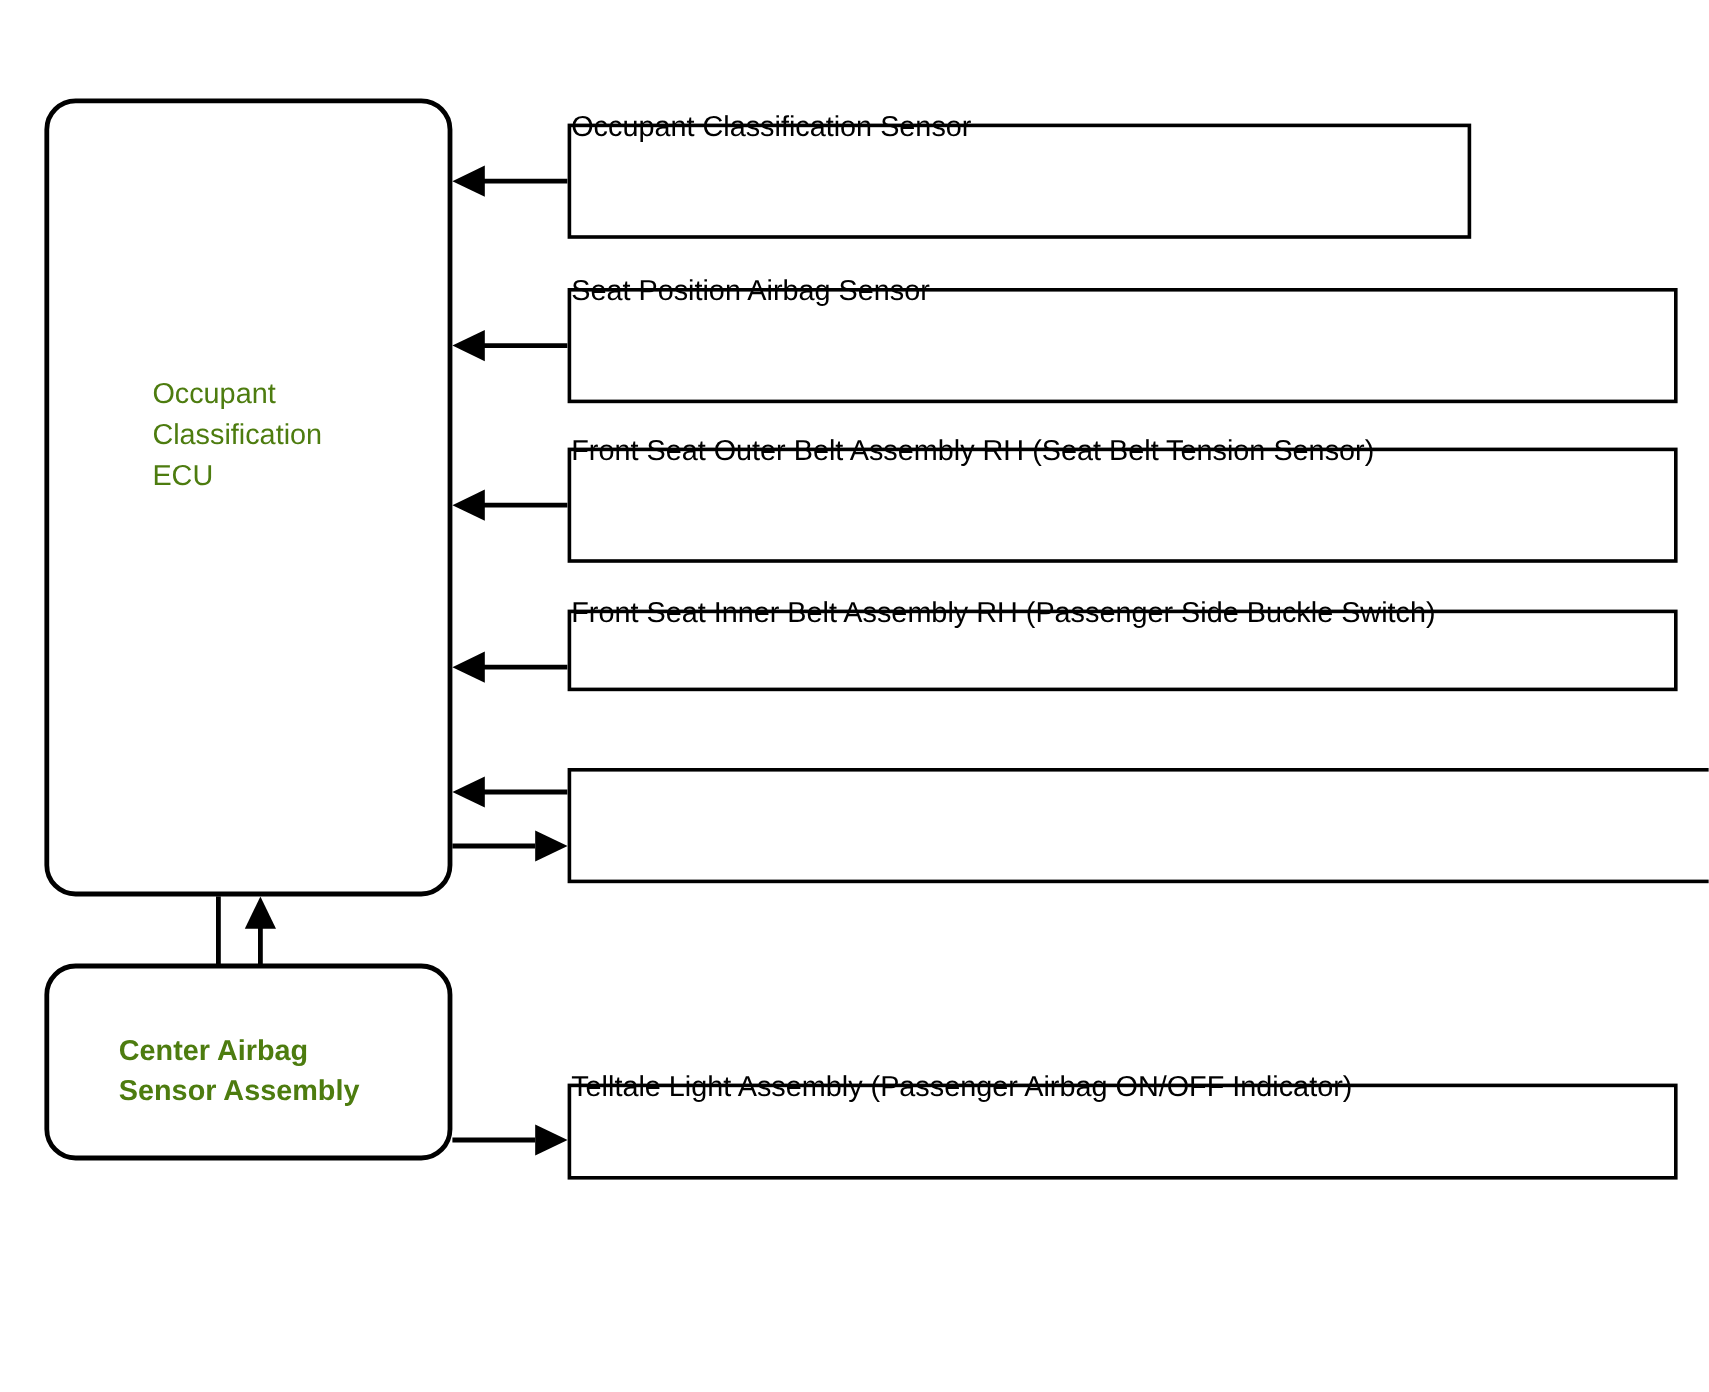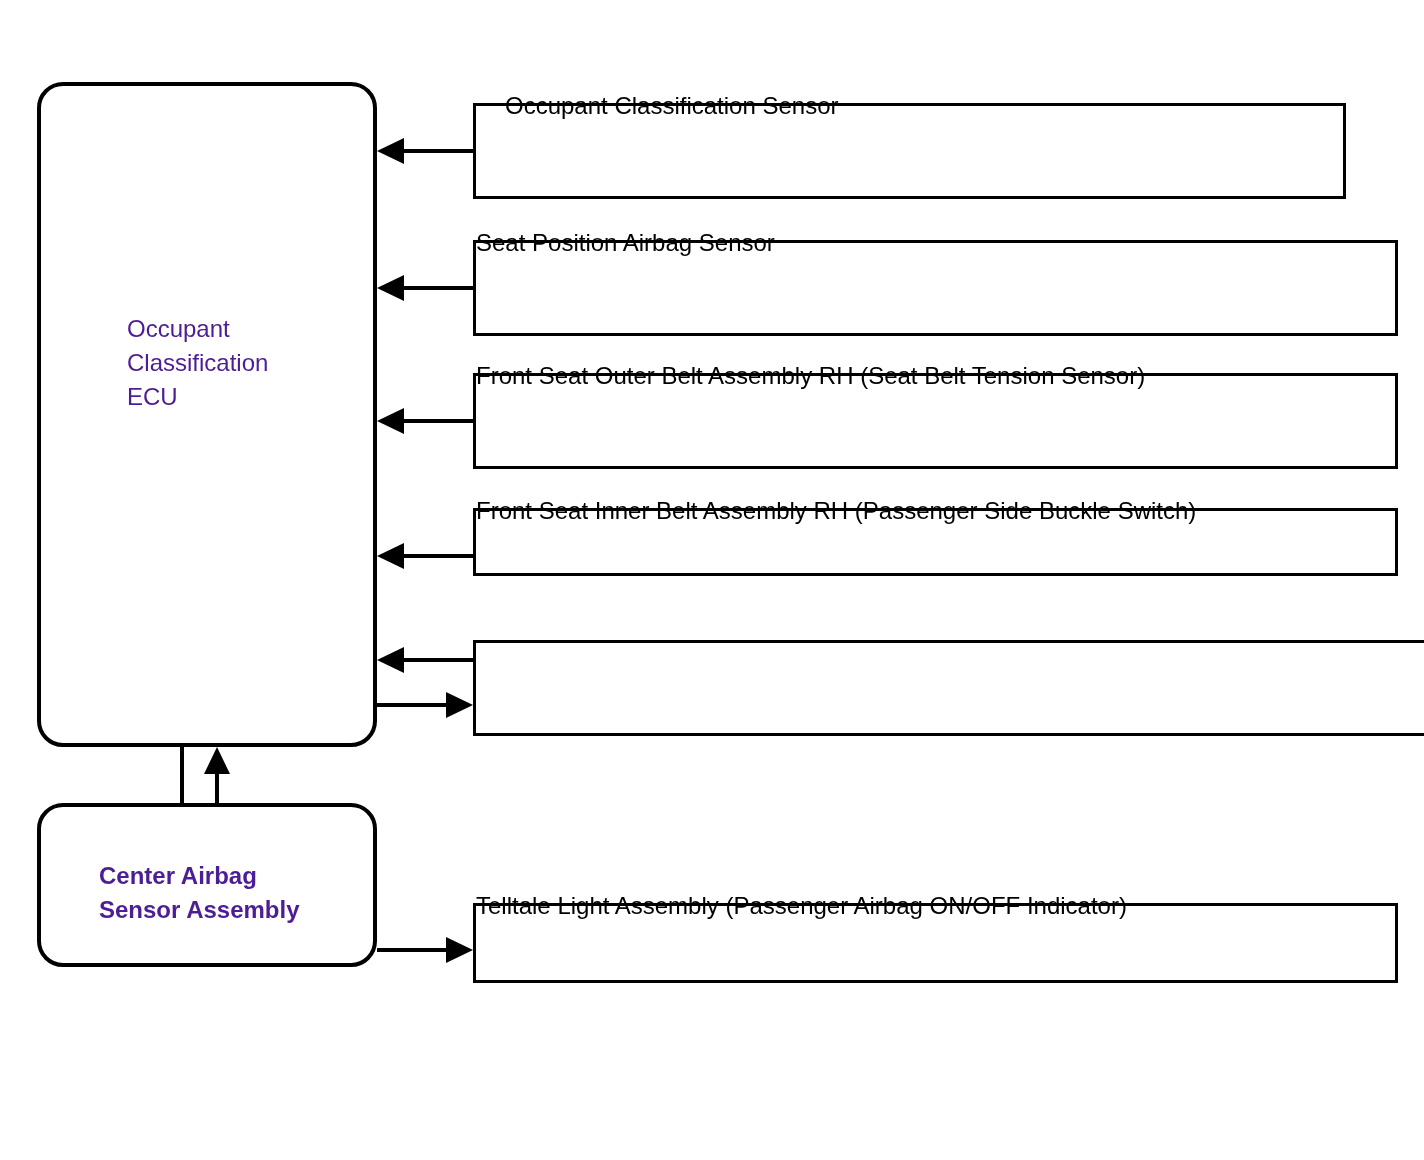--- a/index.html
+++ b/index.html
@@ -20,21 +20,21 @@
     box-sizing: border-box;
     border: 3px solid #000000;
     background: #ffffff;
   }
   .node.rounded {
     border-radius: 26px;
     border-width: 4px;
   }
   .node-label {
     position: absolute;
-    color: #4c1d95;
+    color: #4d7c0f;
     font-size: 24px;
     line-height: 34px;
     white-space: pre-line;
   }
   .ecu-label {
     left: 86px;
     top: 226px;
   }
   .cas-label {
     left: 58px;
@@ -122,21 +122,21 @@
     <div class="node-label ecu-label">Occupant
 Classification
 ECU</div>
   </div>
 
   <div class="node rounded" style="left:37px; top:803px; width:340px; height:164px;font-weight:bold;">
     <div class="node-label cas-label">Center Airbag
 Sensor Assembly</div>
   </div>
 
-  <div class="node" style="left:473px; top:103px; width:873px; height:96px;padding-left:29px;">
+  <div class="node" style="left:473px; top:103px; width:753px; height:96px;">
     <div class="box-label">Occupant Classification Sensor</div>
   </div>
 
   <div class="node" style="left:473px; top:373px; width:925px; height:96px;">
     <div class="box-label">Front Seat Outer Belt Assembly RH (Seat Belt Tension Sensor)</div>
   </div>
 
   <div class="node" style="left:473px; top:240px; width:925px; height:96px;">
     <div class="box-label">Seat Position Airbag Sensor</div>
   </div>

